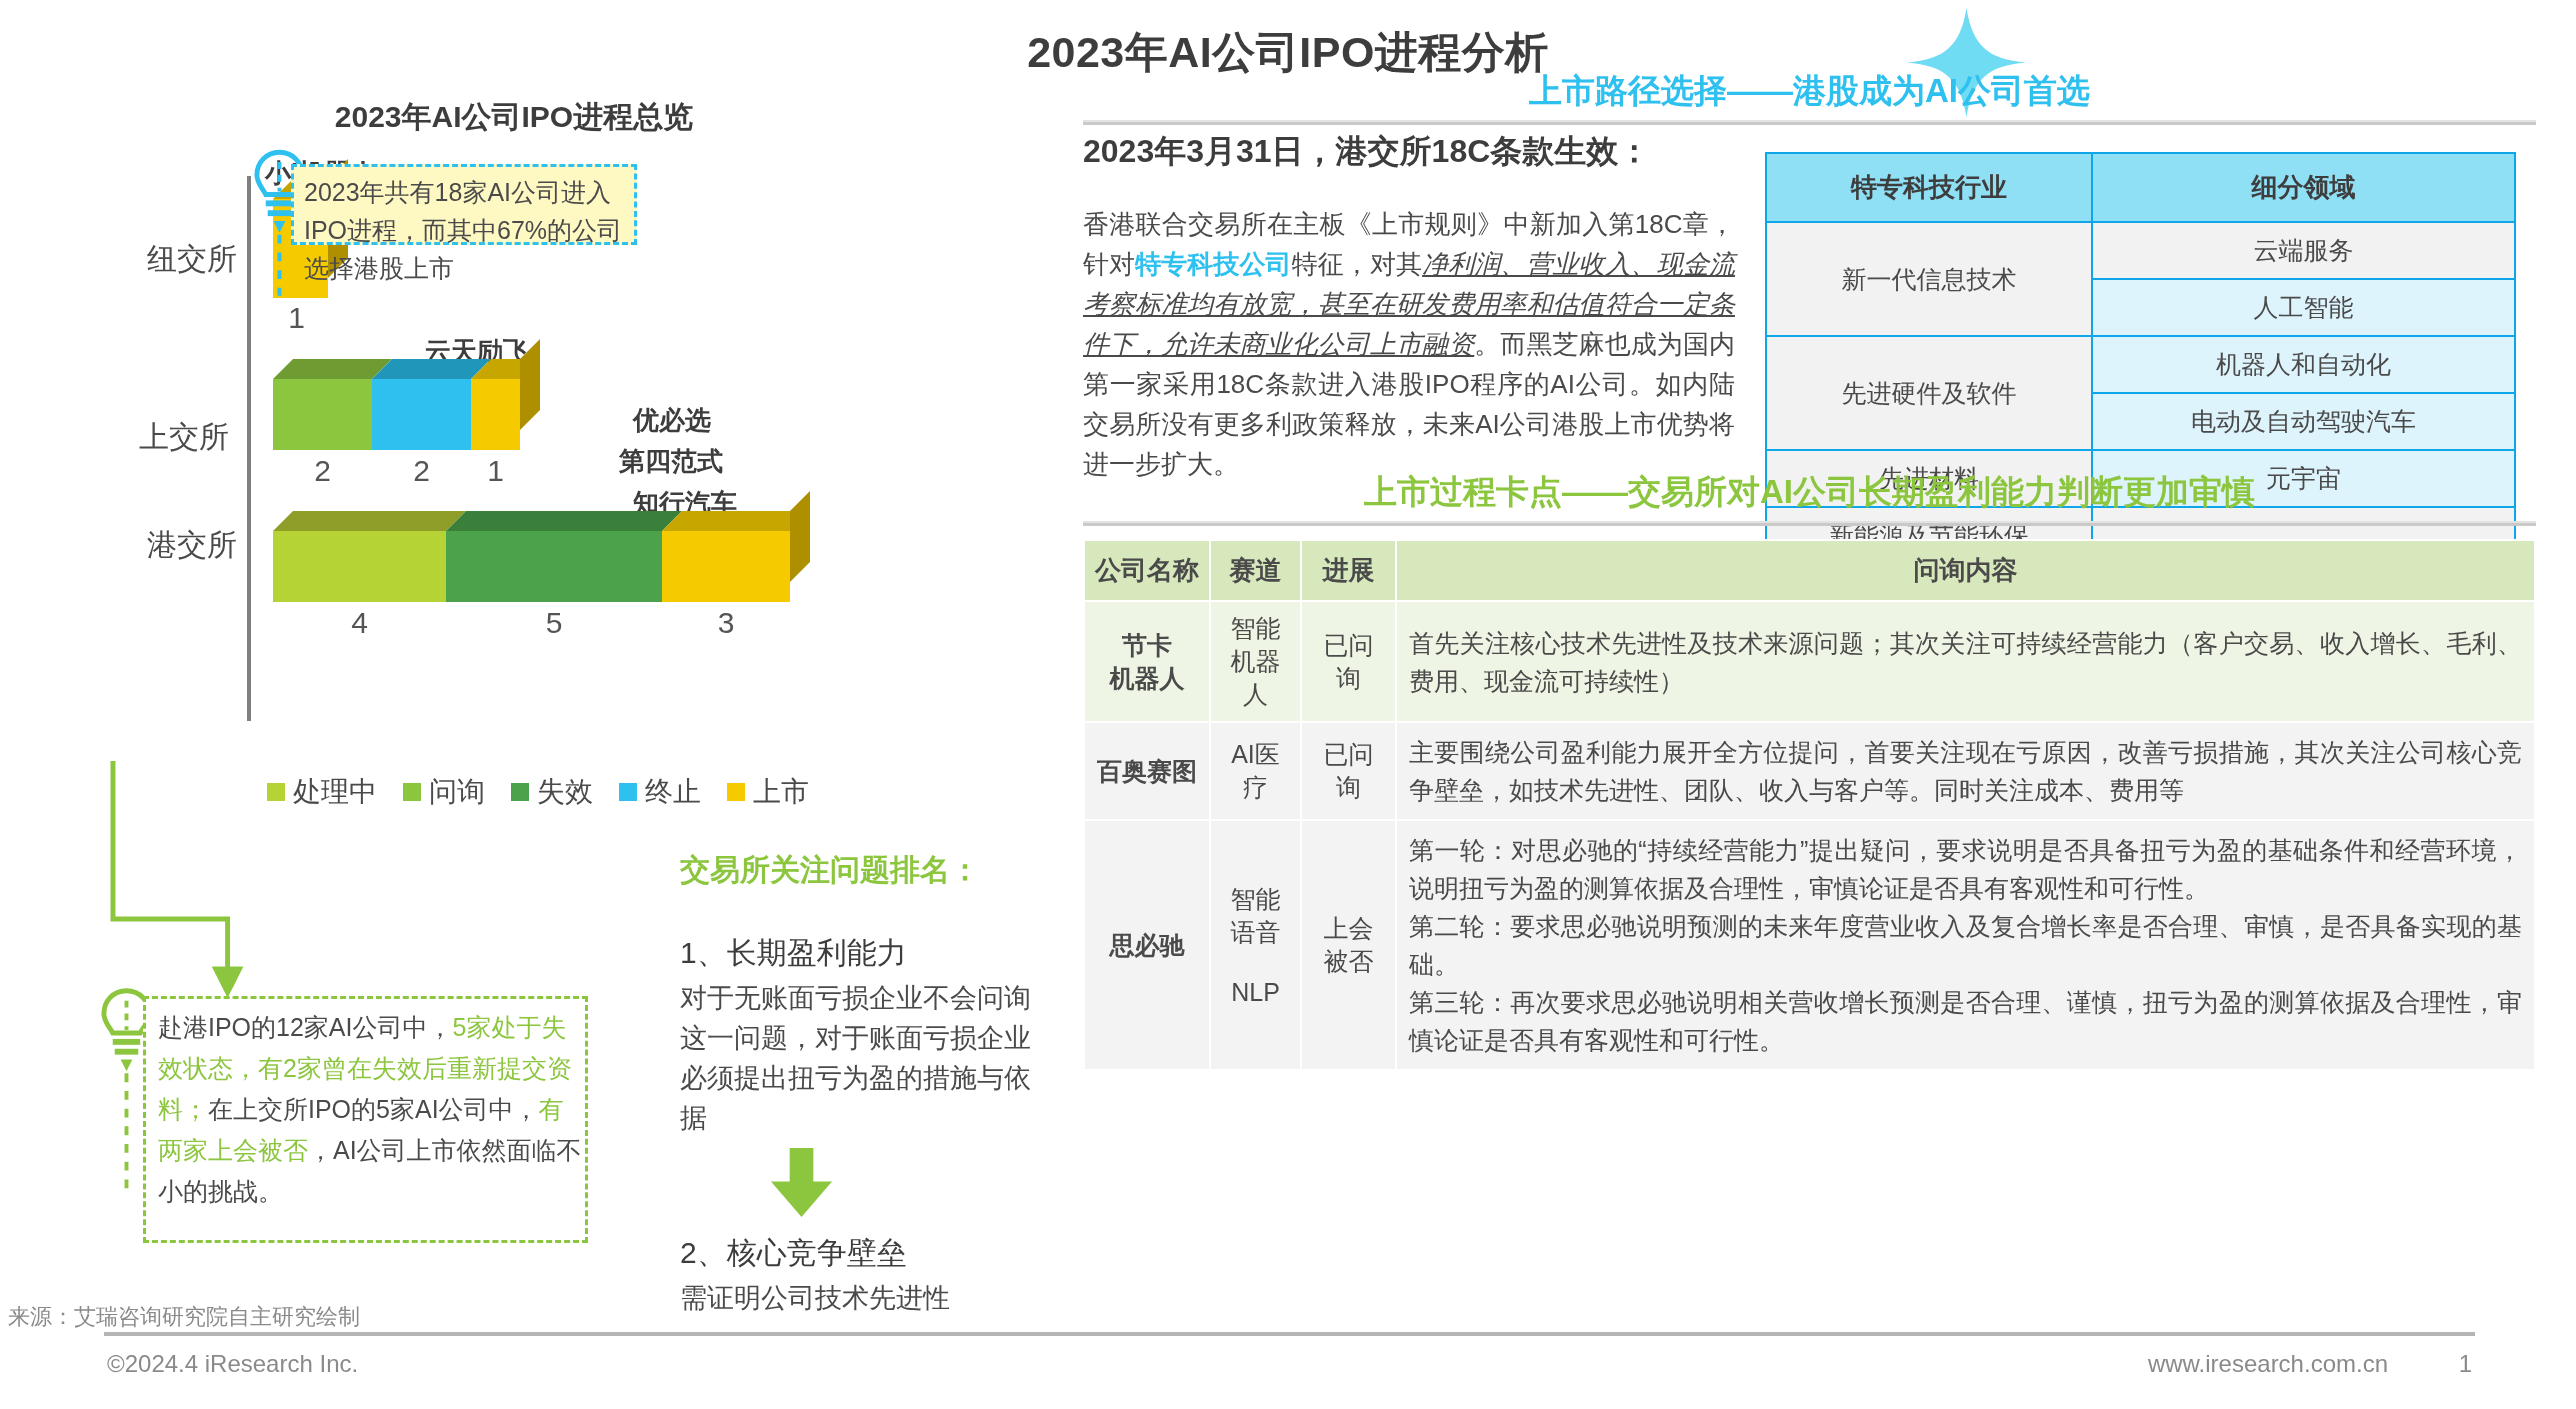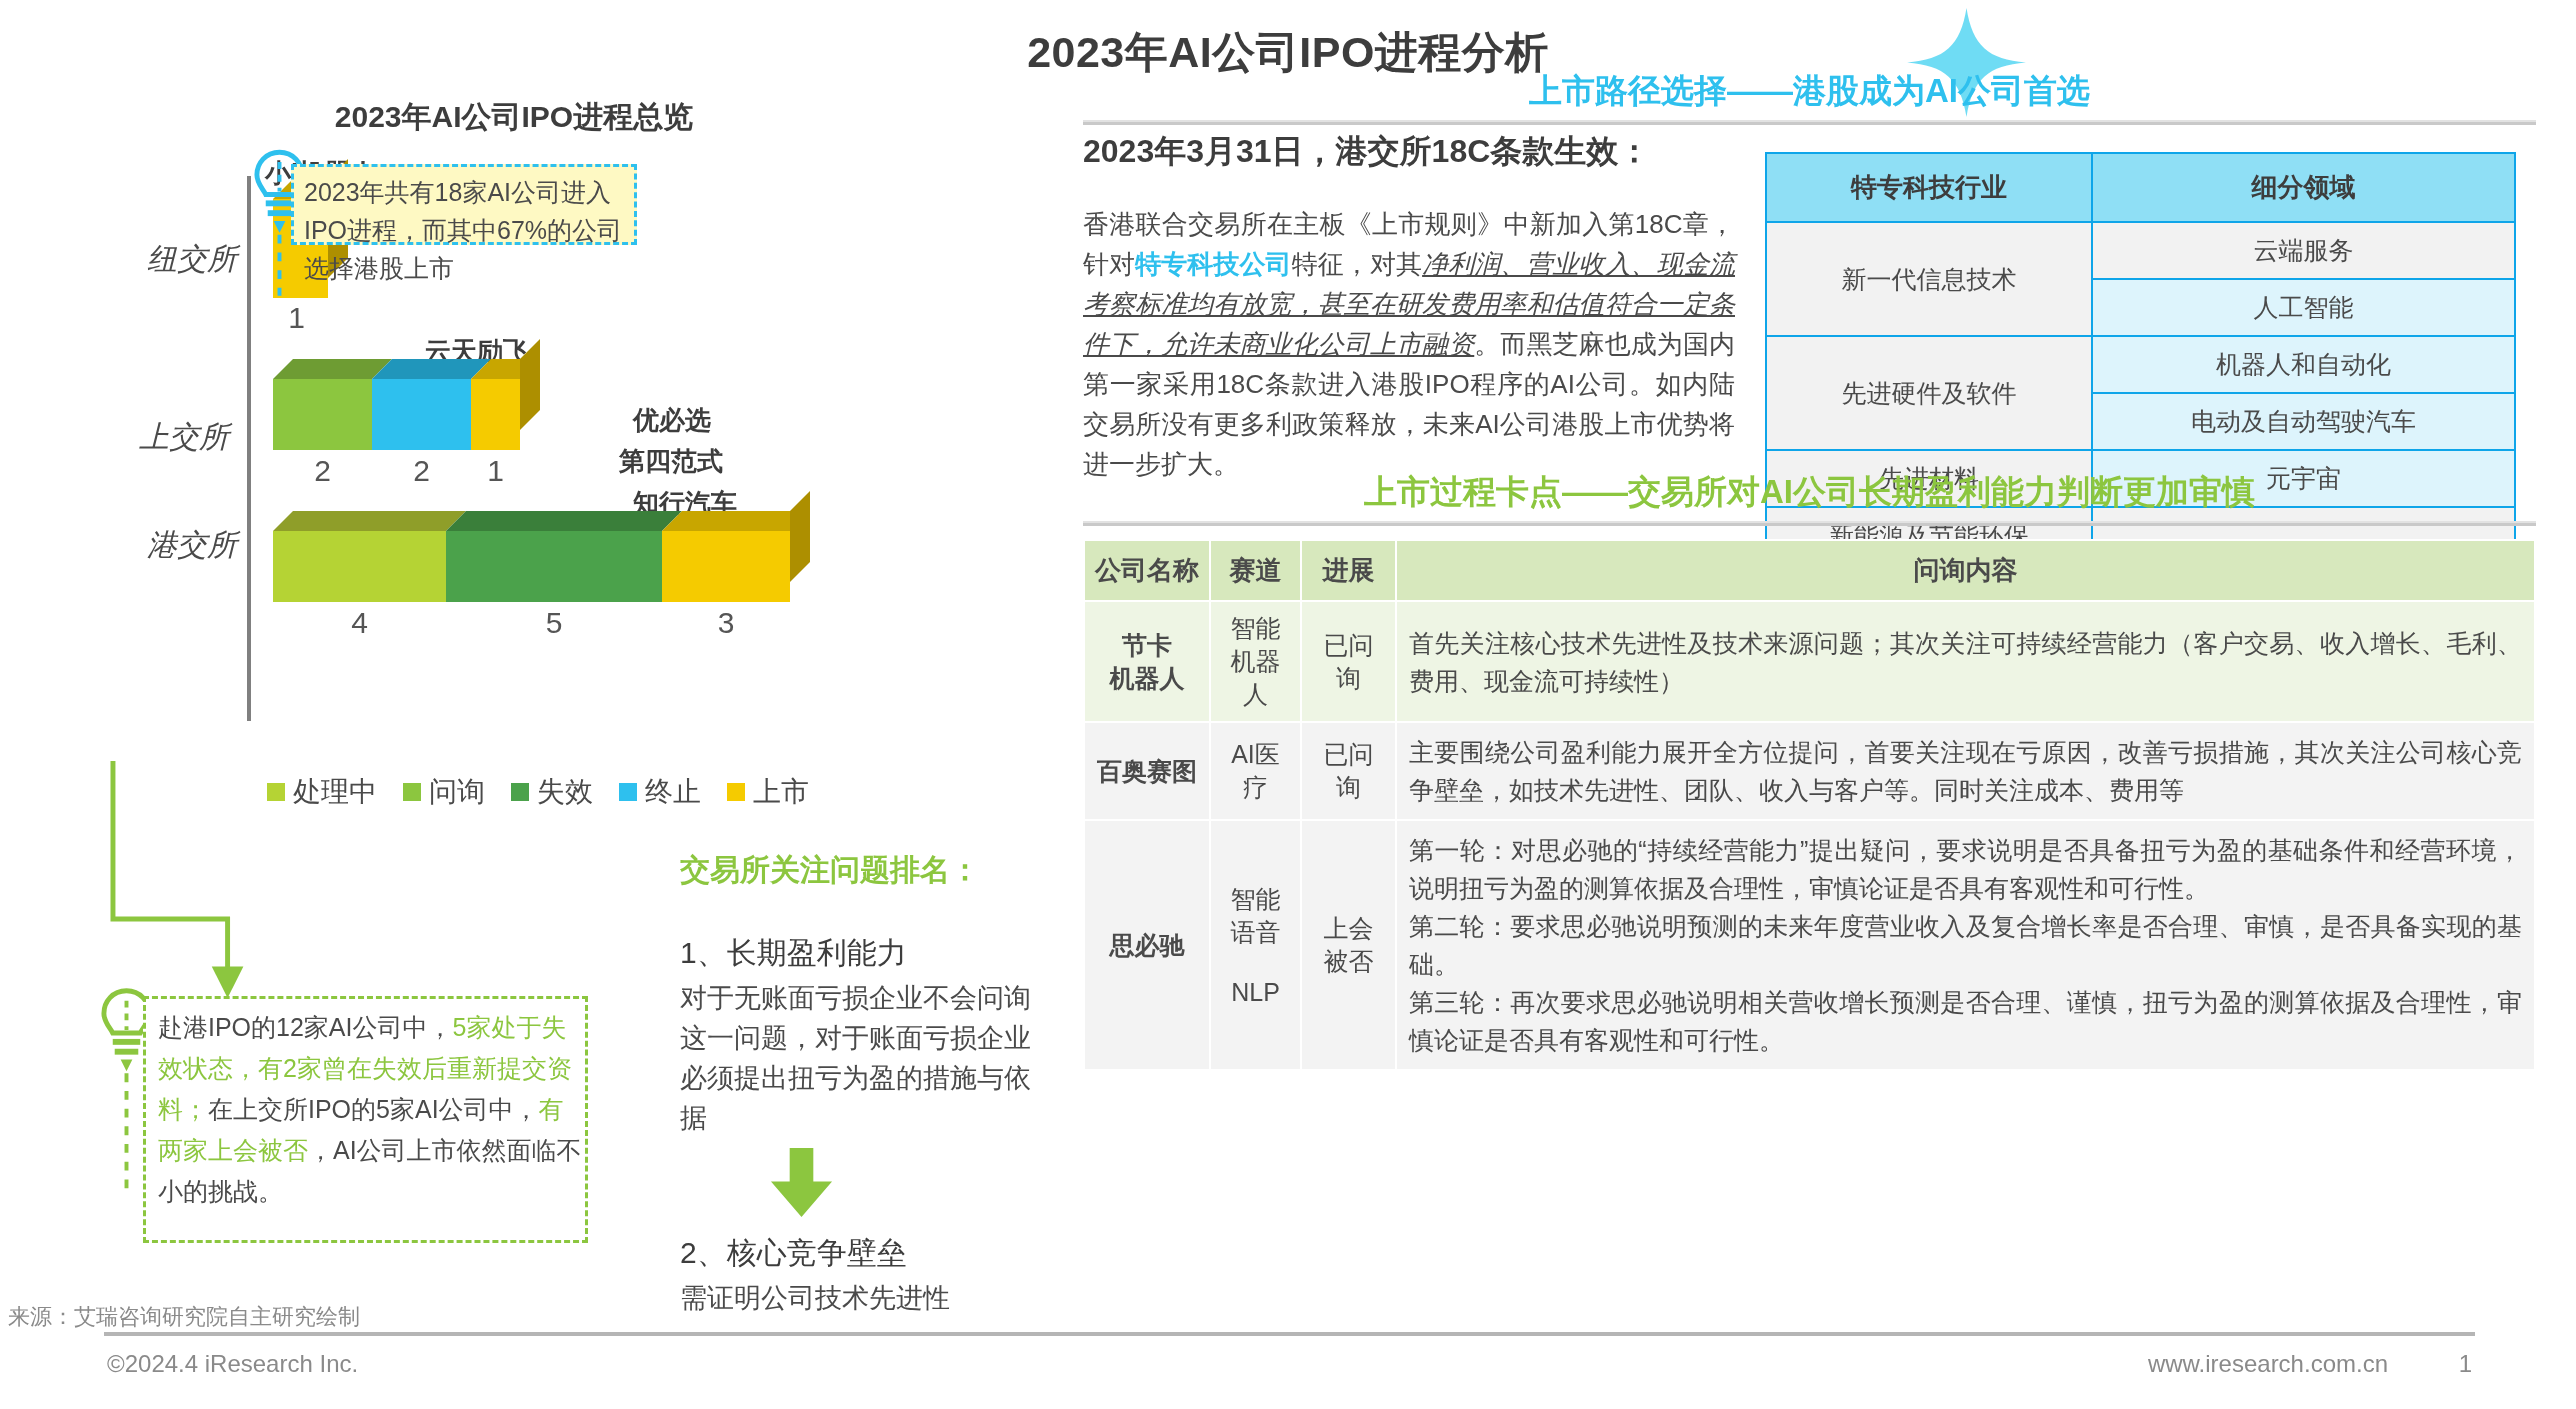--- a/index.html
+++ b/index.html
@@ -27,21 +27,21 @@
   #left-panel { position: absolute; left: 0; top: 69px; width: 1072px; height: 1275px; }
 
   .chart-title {
     position: absolute; left: 198px; top: 28px; width: 632px;
     text-align: center; font-size: 30px; font-weight: bold; color: #3d3d3d;
   }
 
   
   #chart { position: absolute; left: 99px; top: 79px; width: 949px; height: 593px; }
   .y-axis-line { position: absolute; left: 148px; top: 28px; width: 4px; height: 545px; background: #808080; }
-  .cat-label { position: absolute; font-size: 30px; color: #4a4a4a; text-align: right; width: 138px; font-style: italic; }
+  .cat-label { position: absolute; font-size: 30px; color: #4a4a4a; text-align: right; width: 138px; }
 
   .bar-row { position: absolute; }
   .seg { position: absolute; height: 100%; }
   .seg .face { position: absolute; left: 0; top: 0; width: 100%; height: 100%; }
   .seg .top   { position: absolute; left: 0; top: -20px; width: 100%; height: 20px;
                 transform: skewX(-45deg); transform-origin: bottom left; }
   .seg .side  { position: absolute; right: -20px; top: -20px; width: 20px; height: 100%;
                 transform: skewY(-45deg); transform-origin: top left; }
   .val-label { position: absolute; font-size: 30px; color: #555; text-align: center; }
   .co-label  { position: absolute; font-size: 26px; font-weight: bold; color: #3d3d3d; white-space: nowrap; }

